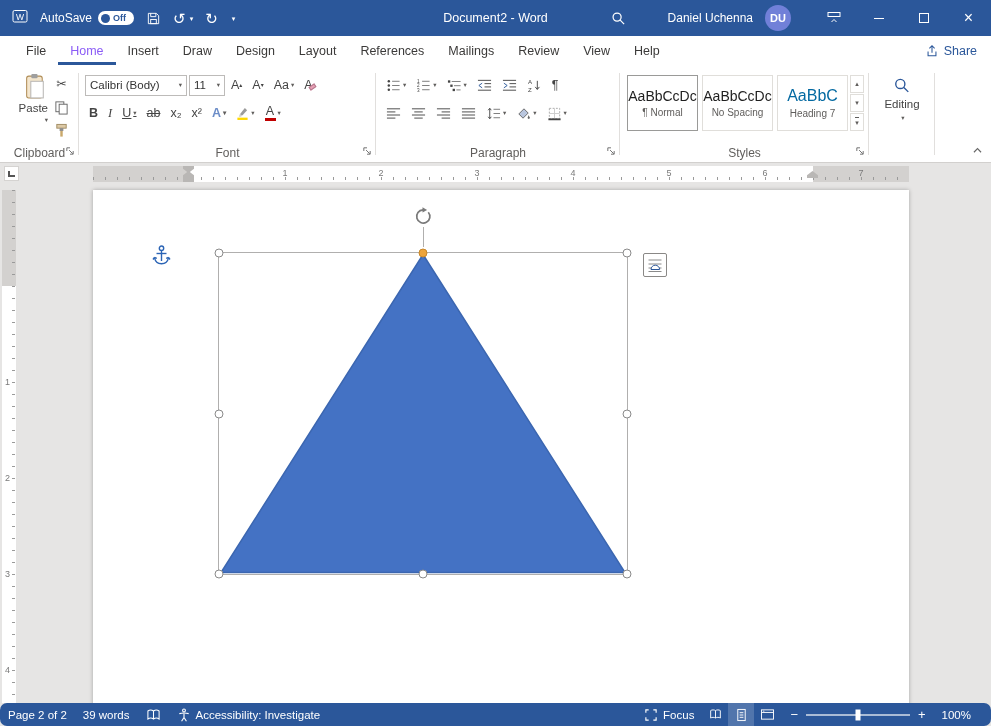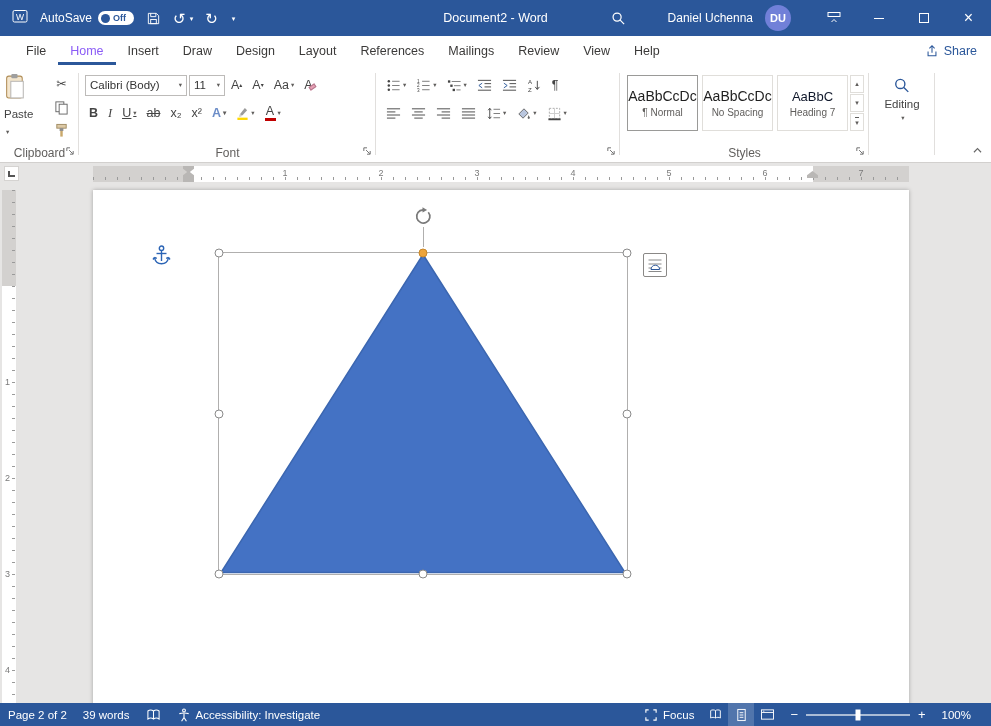--- a/index.html
+++ b/index.html
@@ -48,22 +48,22 @@
   .g-paragraph { left:376px; width:244px; }
   .g-styles { left:620px; width:249px; }
   .g-editing { left:869px; width:66px; }
 
   .rb { display:inline-flex; align-items:center; justify-content:center; border:none; background:none; color:#444;
         font-size:12.5px; height:22px; padding:0 4px; line-height:1; }
   .dd { font-size:6.5px; color:#5f5d5b; margin-left:2px; }
   .row1 { position:absolute; left:6px; top:9px; display:flex; align-items:center; gap:2px; }
   .row2 { position:absolute; left:6px; top:37px; display:flex; align-items:center; gap:2px; }
 
-  .paste { position:absolute; left:4px; top:8px; width:44px; height:66px; display:flex; flex-direction:column; align-items:flex-start;
-           justify-content:flex-start; gap:8px; background:none; border:none; font-size:11.5px; color:#444; }
+  .paste { position:absolute; left:4px; top:8px; width:44px; height:66px; display:flex; flex-direction:column; align-items:flex-end;
+           justify-content:flex-start; gap:2px; background:none; border:none; font-size:11.5px; color:#444; }
   .clip-col { position:absolute; left:50px; top:10px; display:flex; flex-direction:column; gap:5px; }
   .clip-col .rb { height:18px; }
 
   .combo { display:flex; align-items:center; justify-content:space-between; border:1px solid #bdbbb9; background:#fff;
            height:21px; padding:0 4px; font-size:11.5px; color:#333; }
   .combo-family { width:102px; }
   .combo-size { width:36px; }
 
   .b-bold { font-weight:bold; }
   .b-italic { font-style:italic; font-family:"Liberation Serif", serif; }
@@ -75,21 +75,21 @@
   .b-highlight { display:inline-flex; flex-direction:column; align-items:center; }
   .tiny-up { font-size:6px; vertical-align:super; }
   .tiny-dn { font-size:6px; vertical-align:super; }
   .clear-a { position:relative; }
   .clear-a .eraser { position:absolute; right:-3px; bottom:2px; width:7px; height:4px; background:#e8a0b4; border:1px solid #b4798e; transform:rotate(-35deg); }
 
   .card { width:71px; height:56px; border:1px solid #e0deda; background:#fff; display:flex; flex-direction:column; align-items:center;
           justify-content:center; gap:3px; padding:2px; }
   .card.selected { border-color:#9a9a98; }
   .prev { font-size:14px; color:#1f1f1f; white-space:nowrap; }
-  .card.heading .prev { color:#0f172a; font-size:13px; }
+  .card.heading .prev { color:#0369a1; font-size:16px; }
   .cname { font-size:10px; color:#5f5d5b; white-space:nowrap; }
   .styles-cards { position:absolute; left:7px; top:10px; display:flex; gap:4px; }
   .st-scroll { position:absolute; right:5px; top:10px; width:14px; display:flex; flex-direction:column; gap:1px; }
   .st-scroll button { width:14px; height:18px; background:#fff; border:1px solid #e0deda; font-size:7px; color:#5f5d5b; display:flex; align-items:center; justify-content:center; }
   .st-more-glyph { border-top:1px solid #5f5d5b; padding-top:1px; font-size:7px; }
 
   .edit-btn { position:absolute; left:50%; top:12px; transform:translateX(-50%); display:flex; flex-direction:column; align-items:center; gap:4px;
               background:none; border:none; font-size:11.5px; color:#444; }
   .collapse-btn { position:absolute; right:8px; bottom:5px; background:none; border:none; }
 
@@ -127,21 +127,21 @@
   .hML{left:0;top:50%} .hMR{left:100%;top:50%} .hBM{left:50%;top:100%}
   .adj { position:absolute; width:9px; height:9px; border-radius:50%; background:#eda43b; border:1px solid #c9882a; left:50%; top:0; transform:translate(-50%,-50%); }
   .rot-line { position:absolute; left:50%; top:-26px; width:1px; height:20px; background:#b0afae; }
   .rot { position:absolute; left:50%; top:-46px; transform:translateX(-50%); background:none; border:none; padding:0; }
 
   .layout-opt { position:absolute; left:643px; top:90px; width:24px; height:24px; background:#fff; border:1px solid #8a8886; border-radius:2px;
                 display:flex; align-items:center; justify-content:center; padding:0; }
 
   
   .statusbar { position:absolute; left:0; right:0; bottom:0; height:23px; background:#2b579a; color:#fff;
-               display:flex; align-items:center; font-size:11.5px; }
+               display:flex; align-items:center; font-size:11.5px;border-radius:7px; }
   .sb-item { display:flex; align-items:center; gap:5px; padding:0 8px; height:100%; background:none; border:none; color:#fff; font-size:11.5px; }
   .sb-right { margin-left:auto; display:flex; align-items:center; height:100%; }
   .sb-views { display:flex; align-items:center; height:100%; }
   .view-btn { width:26px; height:100%; display:flex; align-items:center; justify-content:center; background:none; border:none; }
   .view-btn.active { background:rgba(255,255,255,.18); }
   .zoom { display:flex; align-items:center; gap:8px; padding:0 12px 0 10px; height:100%; }
   .zoom-btn { background:none; border:none; color:#fff; font-size:13px; line-height:1; padding:0; }
   .ztrack { position:relative; width:104px; height:2px; background:rgba(255,255,255,.6); }
   .zthumb { position:absolute; left:50%; top:50%; transform:translate(-50%,-50%); width:5px; height:11px; background:#fff; }
 </style>
@@ -477,20 +477,21 @@
         <button class="rb">
           <svg width="15" height="15" viewBox="0 0 16 16">
               <rect x="2.5" y="2.5" width="11" height="11" fill="none" stroke="#aaa" stroke-dasharray="2 1.5"></rect>
               <line x1="8" y1="2.5" x2="8" y2="13.5" stroke="#ccc"></line>
               <line x1="2.5" y1="8" x2="13.5" y2="8" stroke="#ccc"></line>
               <line x1="1.5" y1="14.2" x2="14.5" y2="14.2" stroke="#444" stroke-width="2"></line>
             </svg>
           <span class="dd">▾</span>
         </button>
       </div>
+      <span class="group-label">Paragraph</span>
       <button class="launcher">
         <svg width="10" height="10" viewBox="0 0 11 11">
             <path d="M2 2h3.5M2 2v3.5M4.5 4.5L8.5 8.5M9 5.5v3.5H5.5" fill="none" stroke="#666"></path>
           </svg>
       </button>
     </section>
 
     <section class="group g-styles">
       <div class="styles-cards">
         <button class="card selected">

